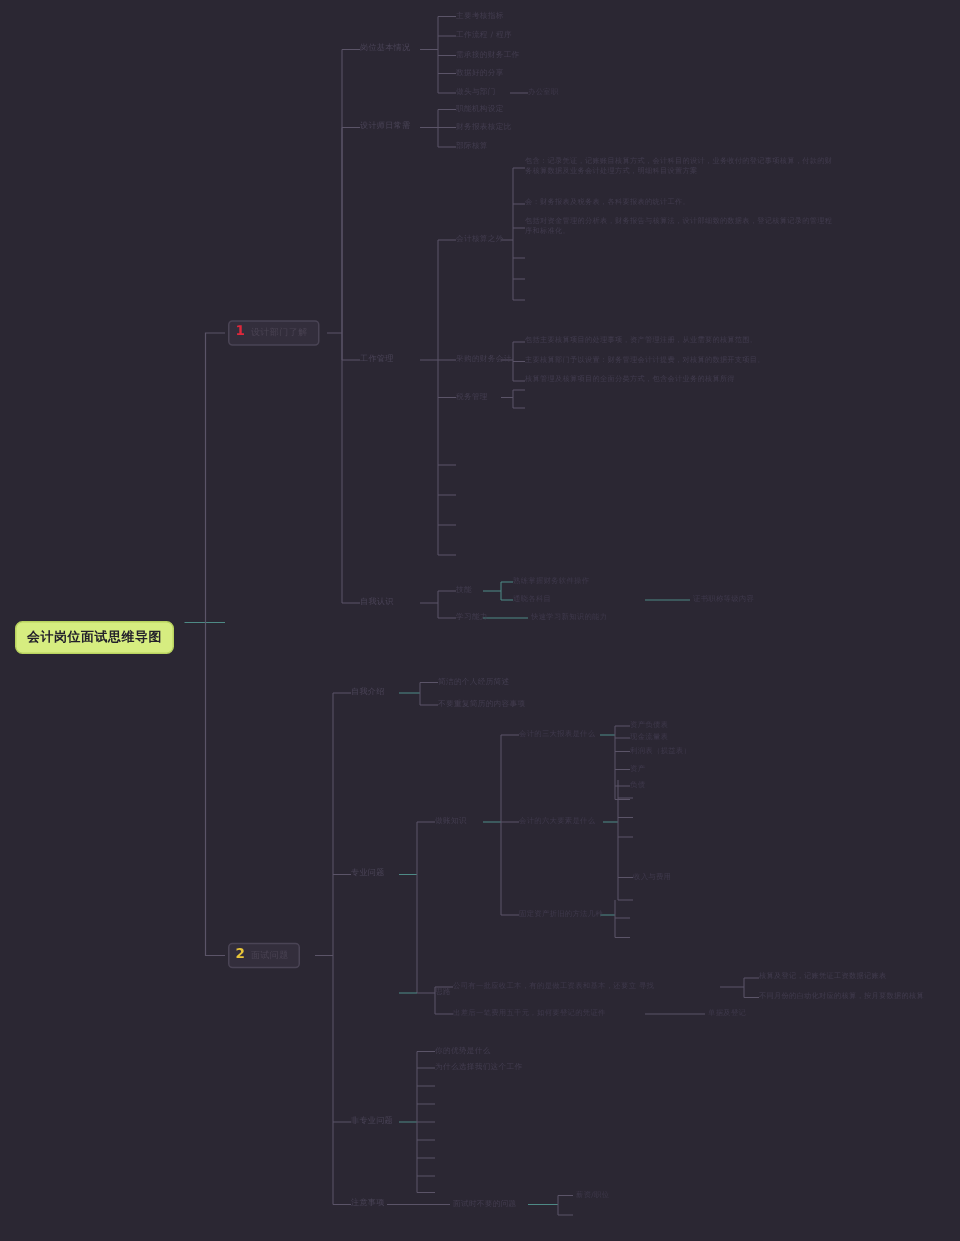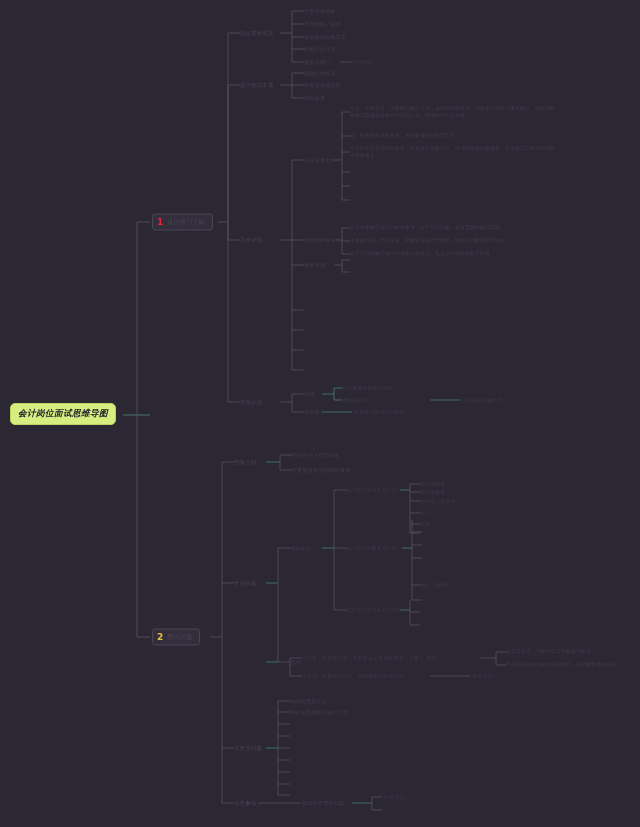--- a/index.html
+++ b/index.html
@@ -260,21 +260,21 @@
     <g fill="none" stroke="#4e8a86" stroke-width="0.7">
       <path d="M352 803 H372"></path>
     </g>
     <g fill="none" stroke="#5b5468" stroke-width="0.7">
       <path d="M372 797 V810"></path>
       <path d="M372 797 H382"></path>
         <path d="M372 810 H382"></path>
     </g>
   </svg>
 
-  <div class="root" style="left:10px;top:414px;font-style:italic;">会计岗位面试思维导图</div>
+  <div class="root" style="left:10px;top:425px;">会计岗位面试思维导图</div>
 
   <div class="branch" style="left:152px;top:222px;">
     <span class="num one">1</span>
     <span class="blabel">设计部门了解</span>
   </div>
 
   <div class="node l2" style="left:240px;top:33px;">岗位基本情况</div>
   <div class="node l3" style="left:304px;top:11px;">主要考核指标</div>
   <div class="node l3" style="left:304px;top:24px;">工作流程 / 程序</div>
   <div class="node l3" style="left:304px;top:37px;">需承接的财务工作</div>

